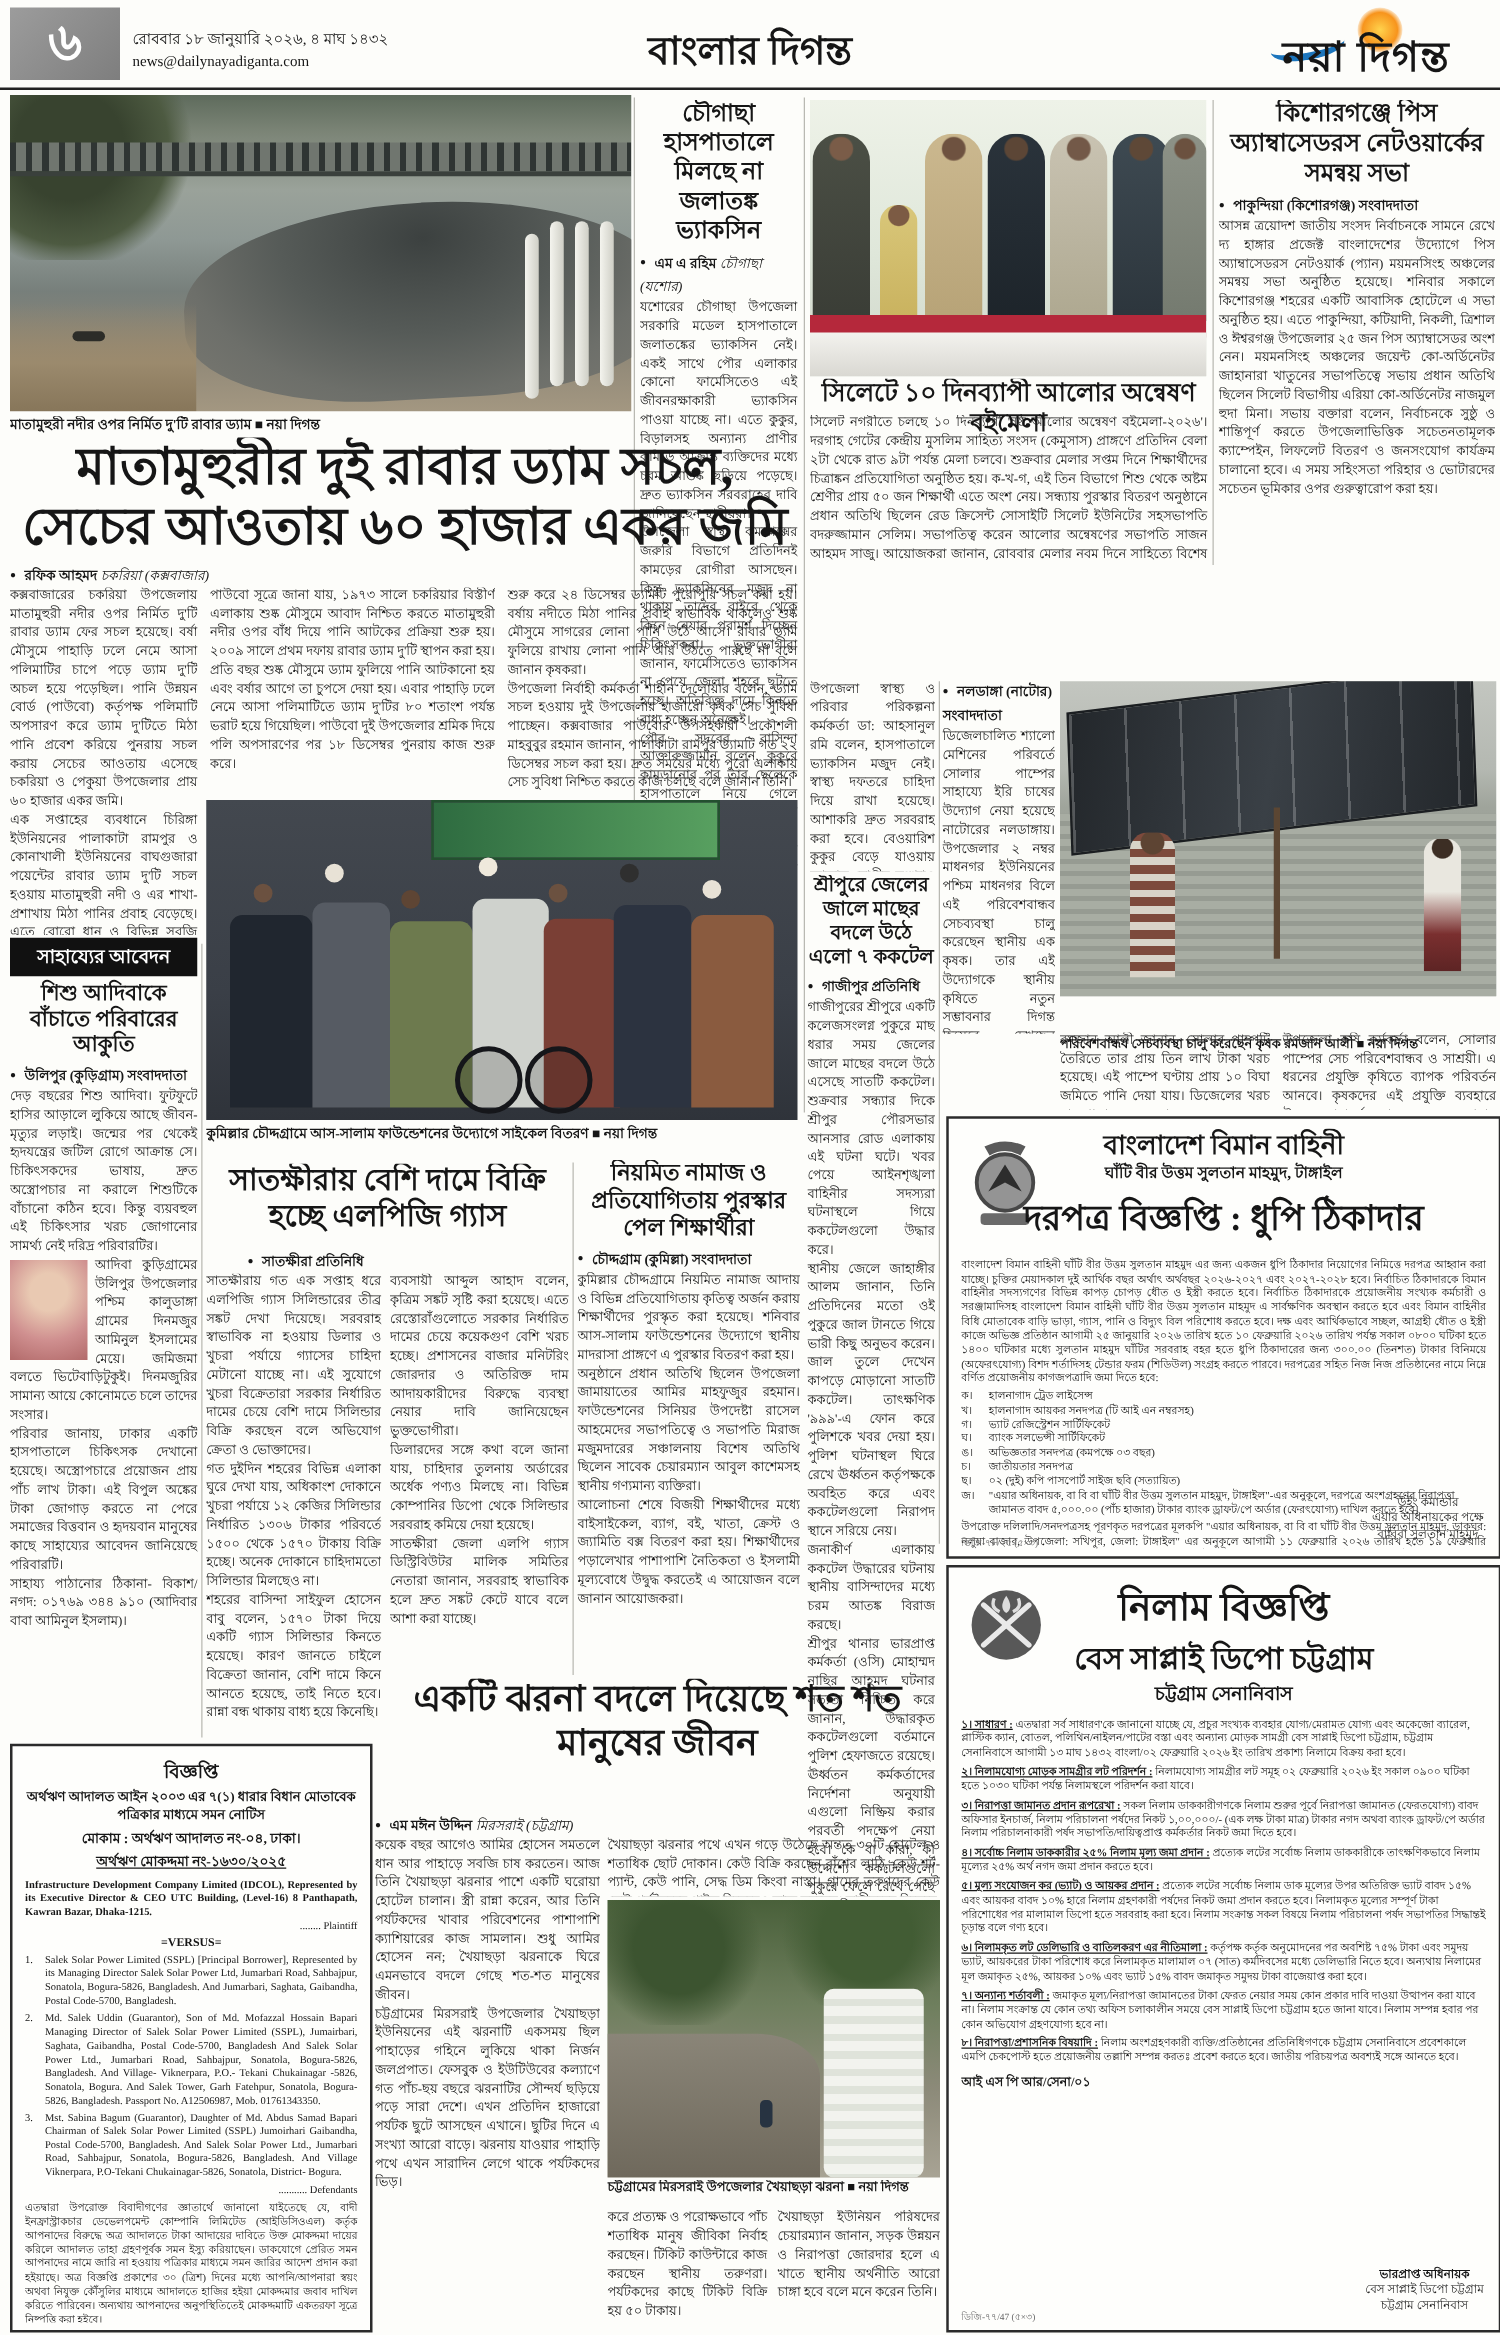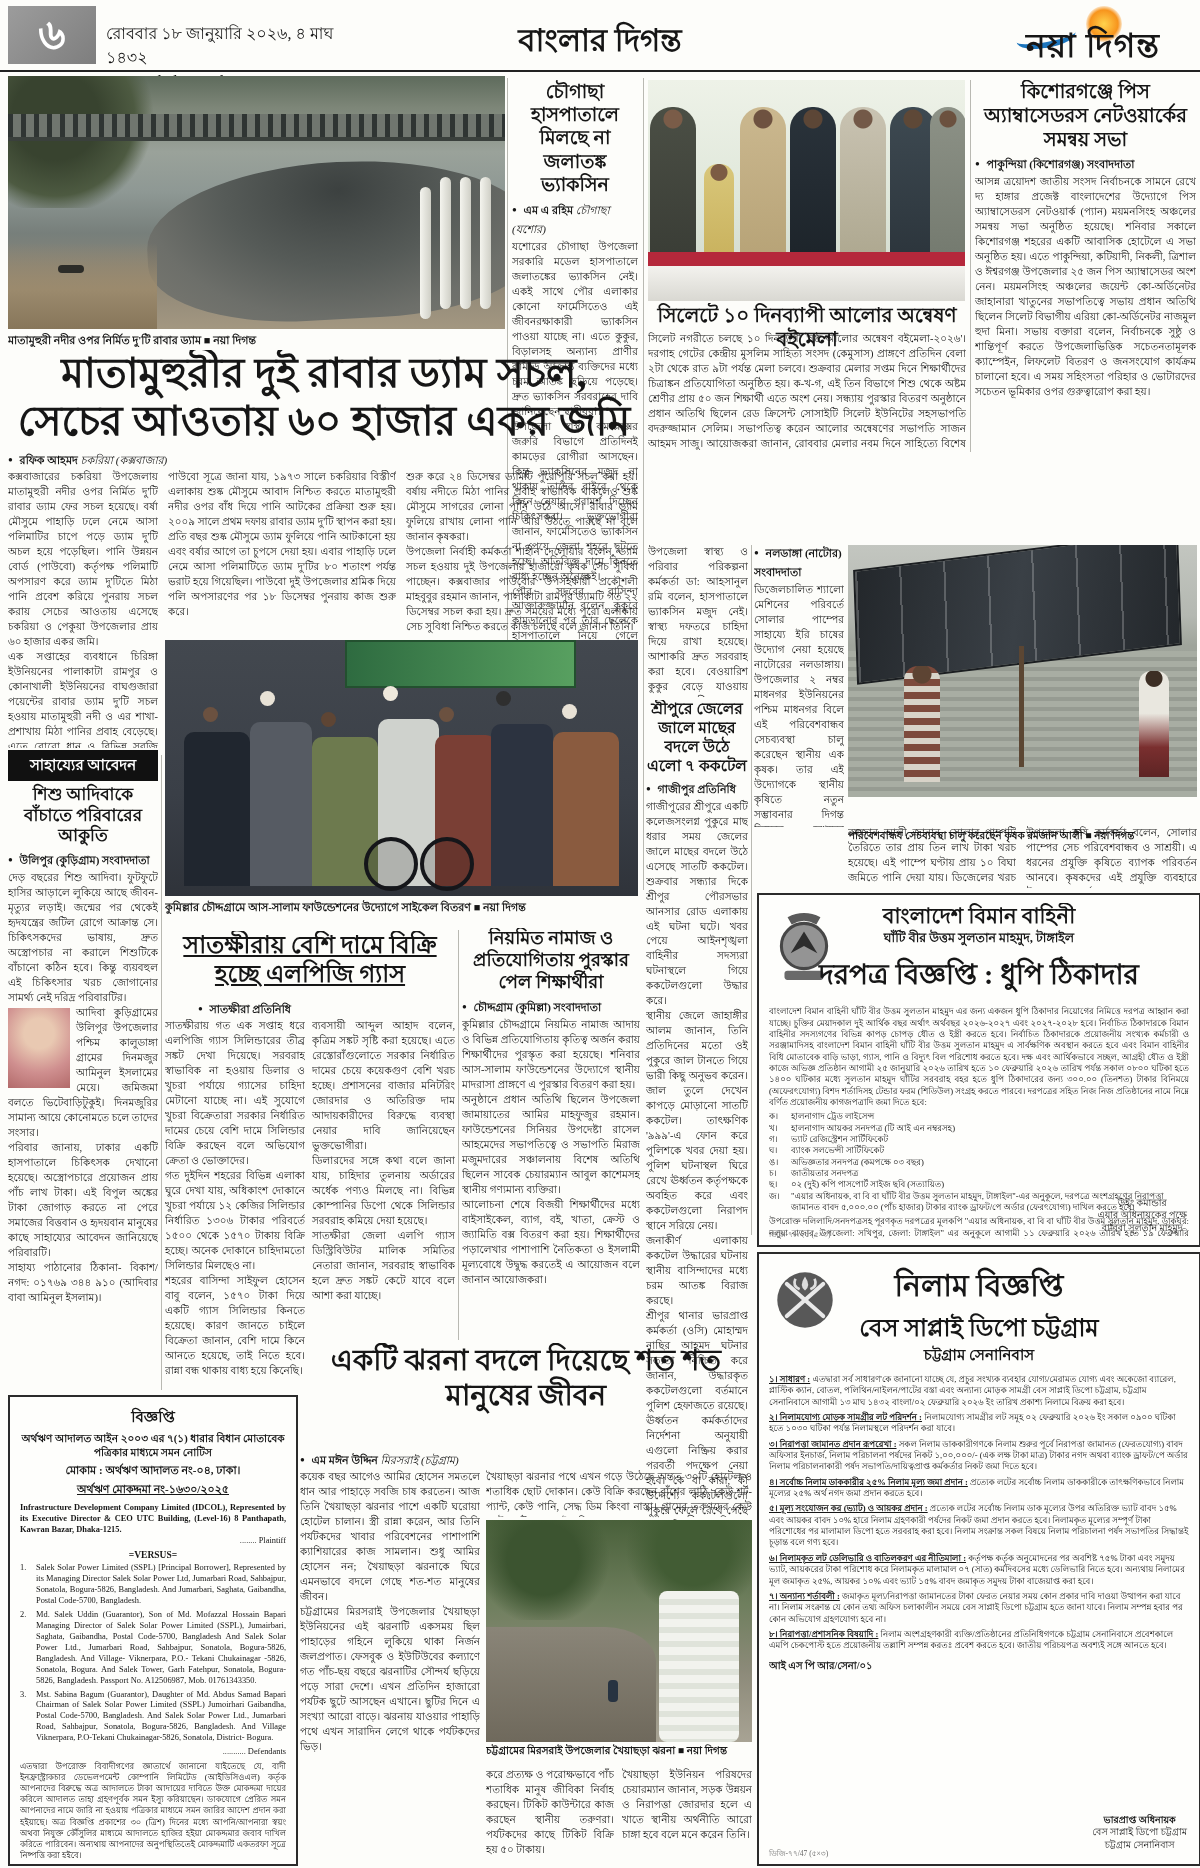--- a/index.html
+++ b/index.html
@@ -3,41 +3,41 @@
 <meta charset="utf-8">
 <style>
   html,body{margin:0;padding:0;}
   body{width:1200px;height:1868px;background:#fbfbf8;font-family:"Liberation Serif","DejaVu Serif",serif;color:#161616;}
   #page{position:relative;width:1200px;height:1868px;overflow:hidden;background:#fdfdfa;}
   .abs{position:absolute;overflow:hidden;}
   
   #masthead{position:absolute;left:0;top:0;width:1200px;height:70px;border-bottom:2px solid #222;}
   #pagenumbox{position:absolute;left:8px;top:6px;width:88px;height:58px;background:linear-gradient(135deg,#9c9c9c,#7e7e7e);display:flex;align-items:center;justify-content:center;}
   #pagenumbox span{color:#fff;font-size:42px;font-weight:700;line-height:1;}
-  #dateblock{position:absolute;left:106px;top:22px;width:260px;font-size:16px;line-height:1.5;}
+  #dateblock{position:absolute;left:106px;top:22px;width:260px;font-size:12px;line-height:1.5;}
   #dateblock .eml{font-style:normal;}
   #sectitle{position:absolute;left:400px;top:16px;width:400px;text-align:center;font-size:31px;font-weight:700;}
   #logo{position:absolute;right:12px;top:6px;width:190px;height:58px;}
   #logo .sun{position:absolute;left:88px;top:0px;width:36px;height:36px;border-radius:50%;background:radial-gradient(circle,#ffd34d 0%,#f7941d 55%,rgba(247,148,29,0) 75%);}
   #logo .swoosh{position:absolute;left:18px;top:20px;width:60px;height:16px;border-bottom:6px solid #1c75bc;border-radius:0 0 100% 100%;transform:rotate(-10deg);}
   #logo .logotext{position:absolute;left:0;top:14px;width:190px;text-align:center;font-size:33px;font-weight:800;letter-spacing:1px;}
   
   .cap{font-size:11px;font-weight:700;line-height:1.3;}
   .body{font-size:10.4px;line-height:1.44;text-align:justify;white-space:pre-line;}
   .byline{font-size:11px;}
   .byline .dot{font-size:8px;vertical-align:2px;margin-right:4px;}
   .byline b{font-weight:700;}
   .byline i{font-style:italic;}
   .hl{font-weight:700;text-align:center;line-height:1.22;}
   .vr{position:absolute;width:1px;background:#b9b9b2;}
   
   #h-mata{left:8px;top:350px;width:632px;font-size:41px;line-height:1.16;}
   #h-boi{left:648px;top:303px;width:318px;font-size:20px;}
   #h-nol{left:650px;top:454px;width:547px;font-size:33px;}
-  #h-sat{left:165px;top:931px;width:290px;font-size:24px;text-decoration:underline;}
+  #h-sat{left:165px;top:931px;width:290px;font-size:24px;}
   #h-jhar{left:300px;top:1343px;width:452px;font-size:29px;}
   
   .photo{position:absolute;overflow:hidden;background:#888;}
   .ph-el{position:absolute;}
   
   #ph-dam{left:8px;top:76px;width:497px;height:253px;background:linear-gradient(180deg,#5e6b5c 0%,#7c8577 12%,#9aa29a 30%,#8e9894 46%,#777f7b 62%,#8d8676 80%,#a39781 100%);}
   #ph-dam .trees{left:-4%;top:-8%;width:34%;height:60%;background:radial-gradient(circle at 40% 40%,#38432f 32%,#4d5a41 58%,rgba(77,90,65,0) 72%);}
   #ph-dam .bridge{left:0;top:15%;width:100%;height:9%;background:repeating-linear-gradient(90deg,#2f3533 0 5px,#70766f 5px 13px);border-bottom:4px solid #3a403c;}
   #ph-dam .dam{left:28%;top:34%;width:78%;height:62%;border-radius:50% 50% 40% 40%;background:radial-gradient(ellipse at 50% 18%,#3c4140 0%,#565b58 42%,#6d6f6a 70%,#7b7a72 100%);transform:rotate(-3deg);}
   #ph-dam .pipe{top:40%;width:11px;height:52%;border-radius:6px;background:linear-gradient(90deg,#f4f4ee,#cfcfc6);}

